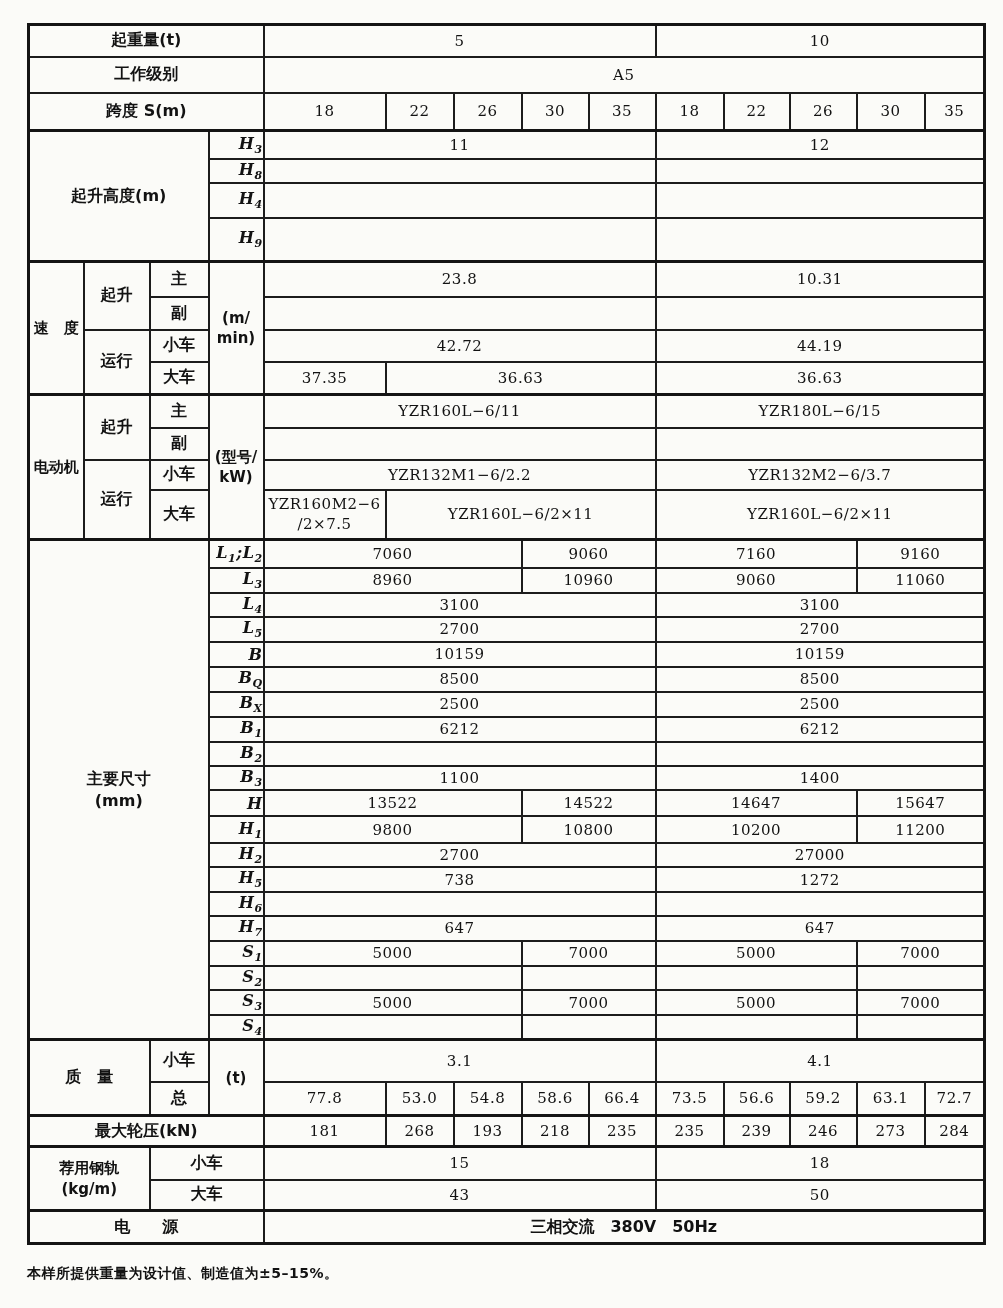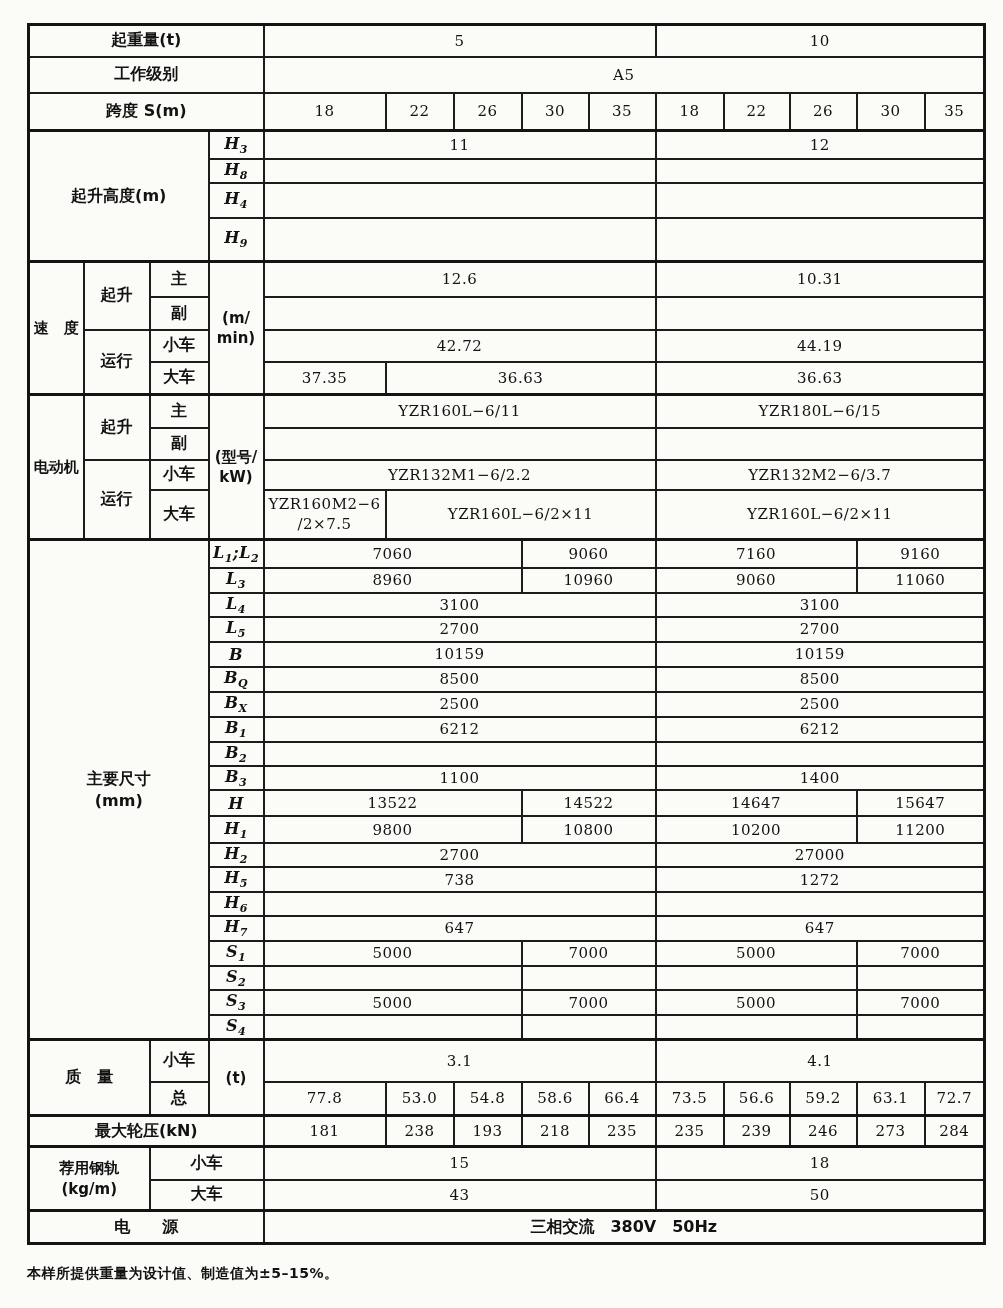--- a/index.html
+++ b/index.html
@@ -29,20 +29,21 @@
     white-space:nowrap;
   }
   td.lab{
     font-family:"DejaVu Sans","Liberation Sans",sans-serif;
     font-weight:bold;font-size:16px;letter-spacing:0;
   }
   td.lab.sm{font-size:15px;}
   td.sub{
     font-style:italic;font-weight:bold;font-size:16px;
     font-family:"DejaVu Serif","Liberation Serif",serif;
+    text-align:right;
   }
   td sub{font-size:11px;font-weight:bold;}
   tr.sec td{border-top:3px solid #141414;}
   .line2 div{line-height:1.35;}
   .note{
     margin:20px 0 0 27px;
     font-size:14px;font-weight:bold;letter-spacing:0.5px;
     font-family:"DejaVu Sans","Liberation Sans",sans-serif;
   }
 </style>
@@ -119,21 +120,21 @@
       </tr>
 
       <tr class="sec" style="height:35px">
         <td rowspan="4" class="lab sm">速　度</td>
         <td rowspan="2" class="lab">起升</td>
         <td class="lab">主</td>
         <td rowspan="4" class="lab sm line2">
           <div>(m/</div>
           <div>min)</div>
         </td>
-        <td colspan="5">12.6</td>
+        <td colspan="5">23.8</td>
         <td colspan="5">10.31</td>
       </tr>
       <tr style="height:33px">
         <td class="lab">副</td>
         <td colspan="5"></td>
         <td colspan="5"></td>
       </tr>
       <tr style="height:32px">
         <td rowspan="2" class="lab">运行</td>
         <td class="lab">小车</td>
@@ -317,21 +318,21 @@
         <td>73.5</td>
         <td>56.6</td>
         <td>59.2</td>
         <td>63.1</td>
         <td>72.7</td>
       </tr>
 
       <tr class="sec" style="height:31px">
         <td colspan="4" class="lab">最大轮压(kN)</td>
         <td>181</td>
-        <td>238</td>
+        <td>268</td>
         <td>193</td>
         <td>218</td>
         <td>235</td>
         <td>235</td>
         <td>239</td>
         <td>246</td>
         <td>273</td>
         <td>284</td>
       </tr>
 

